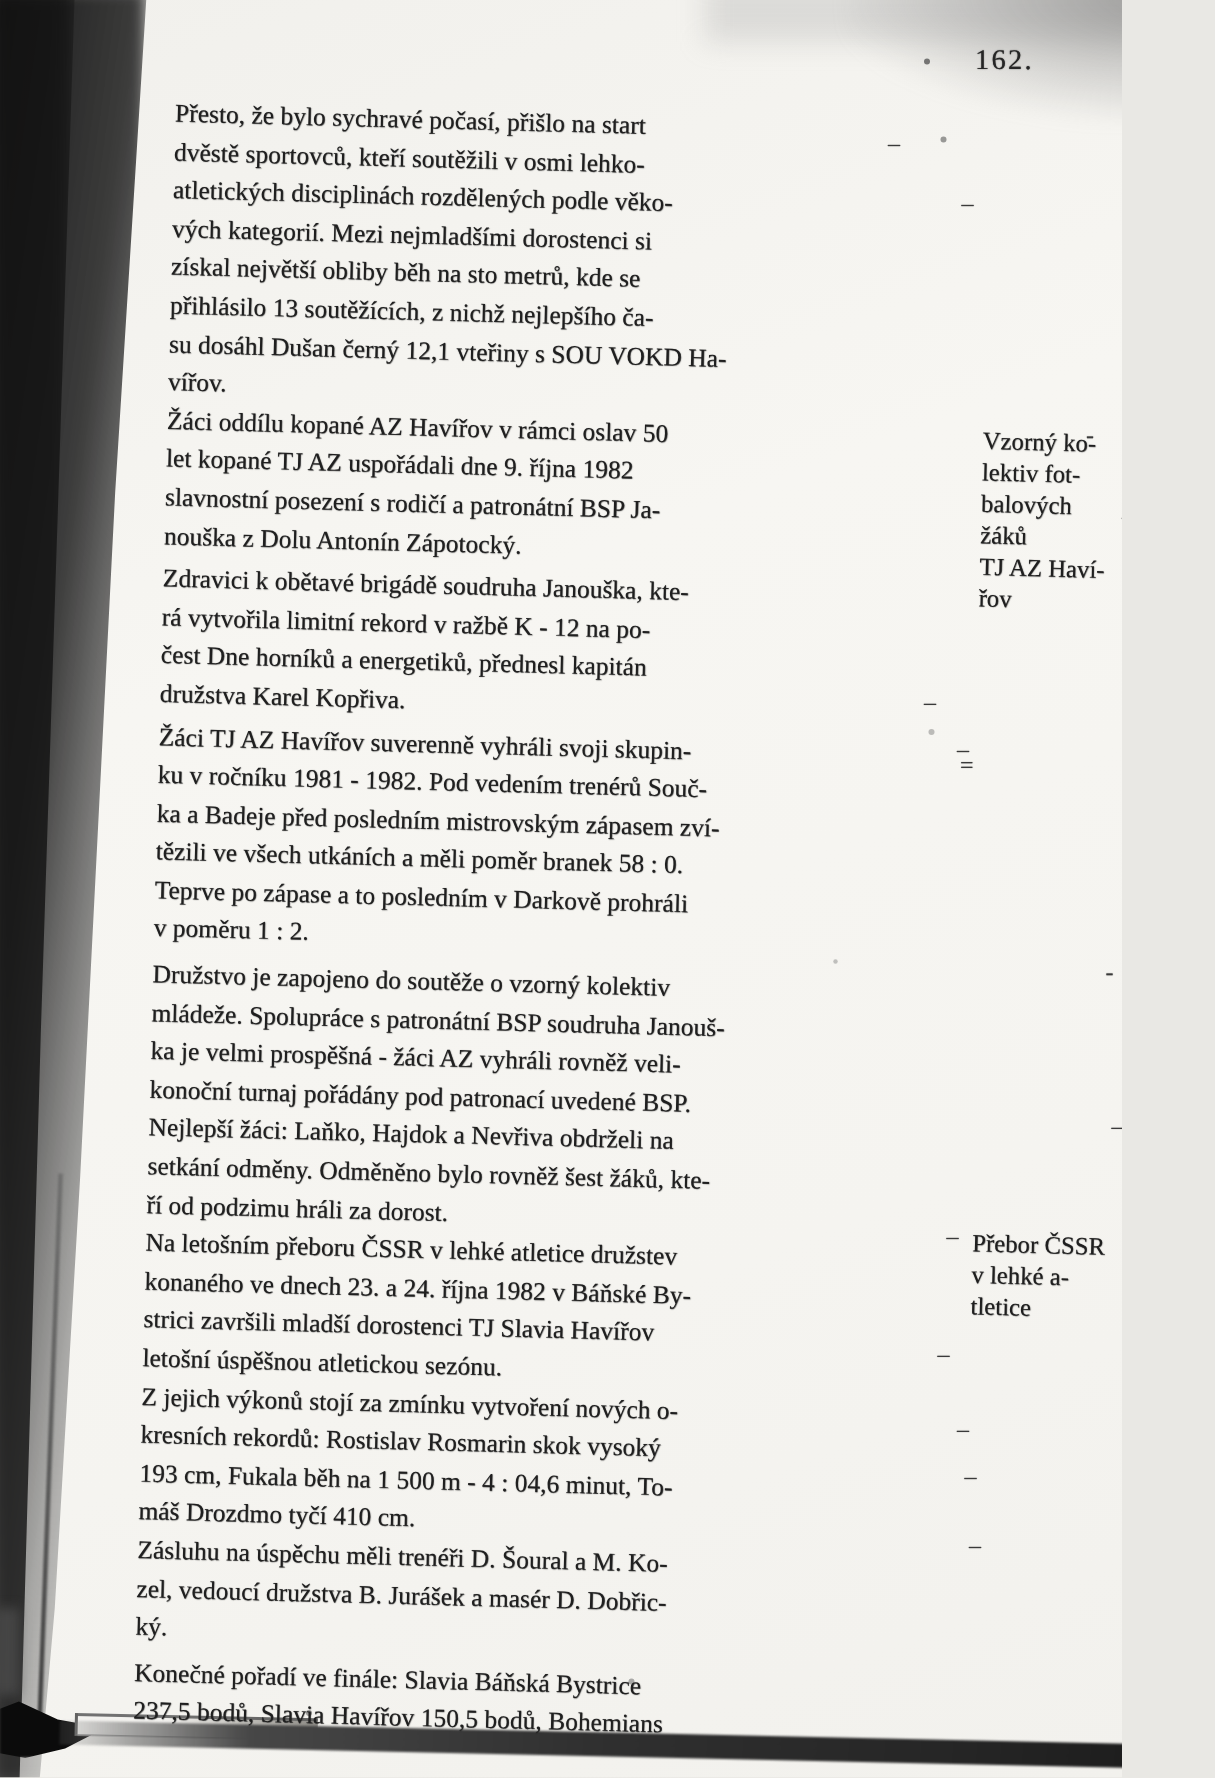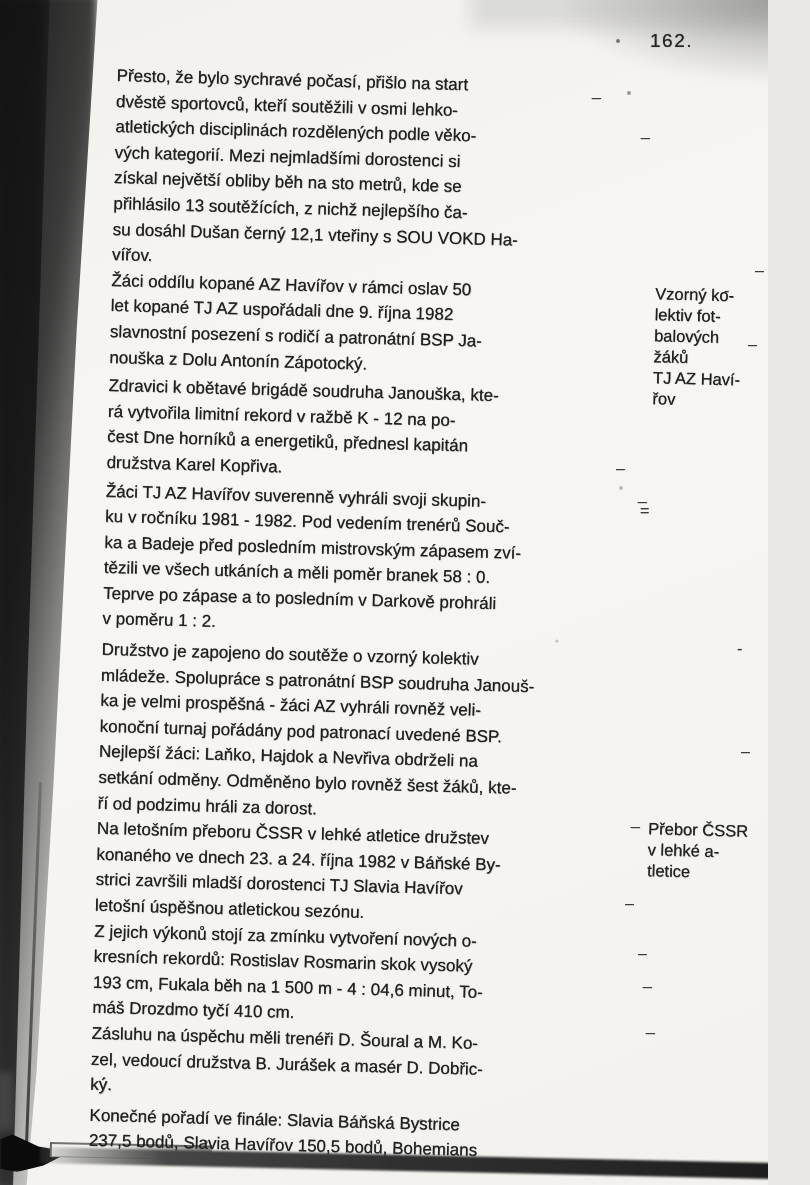--- a/index.html
+++ b/index.html
@@ -1,20 +1,19 @@
 <!DOCTYPE html>
 <html><head>
 <meta charset="utf-8">
 <style>
   html,body{margin:0;padding:0;background:#e9e8e4;}
   .page{
     position:relative;width:748px;height:1185px;overflow:hidden;
     background:linear-gradient(160deg,#f1f0ec 0%,#f7f6f2 35%,#f5f4f0 70%,#f2f1ed 100%);
-    font-family:Liberation Sans, sans-serif;
-    padding-left:20px;
+    font-family:Liberation Serif, serif;
   }
   
   .gutter{
     position:absolute;left:-8px;top:-8px;width:106px;height:1200px;
     background:linear-gradient(98deg,rgba(12,12,12,.96) 0%,rgba(35,35,35,.88) 38%,rgba(95,95,95,.5) 66%,rgba(170,170,170,.18) 86%,rgba(200,200,200,0) 100%);
     clip-path:polygon(0 0,100% 0,80% 28%,58% 66%,42% 90%,32% 100%,0 100%);
     filter:blur(5px);
   }
   .gutter-core{
     position:absolute;left:-10px;top:-10px;width:60px;height:1205px;

